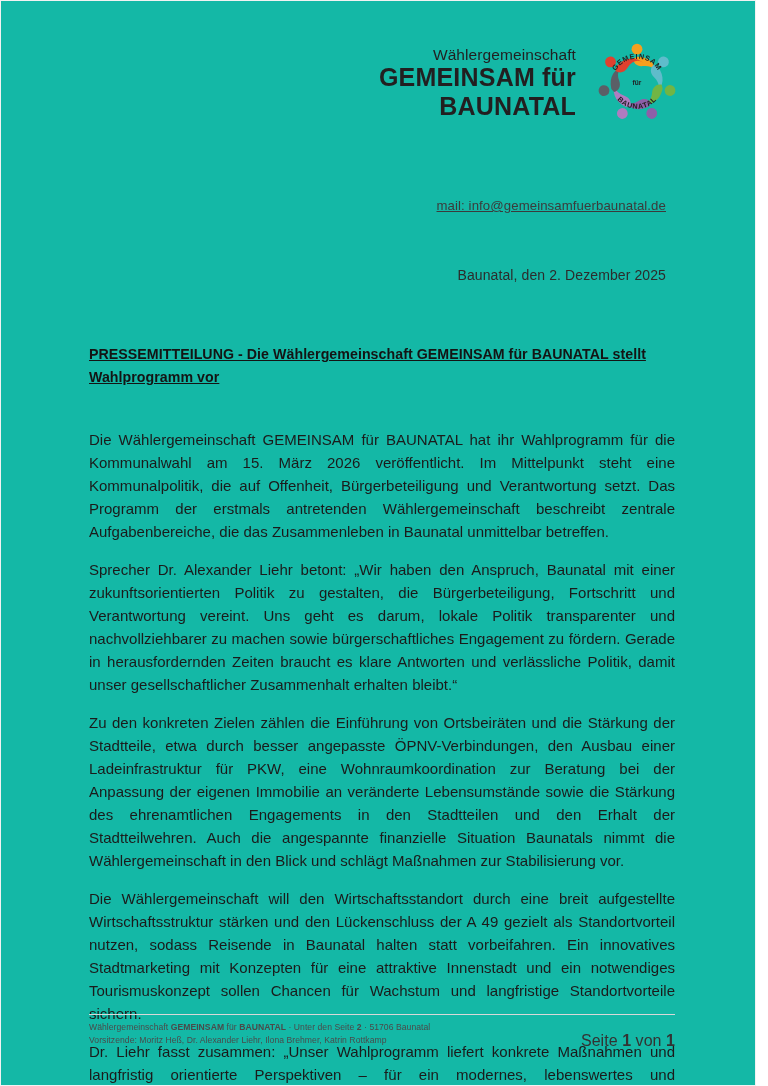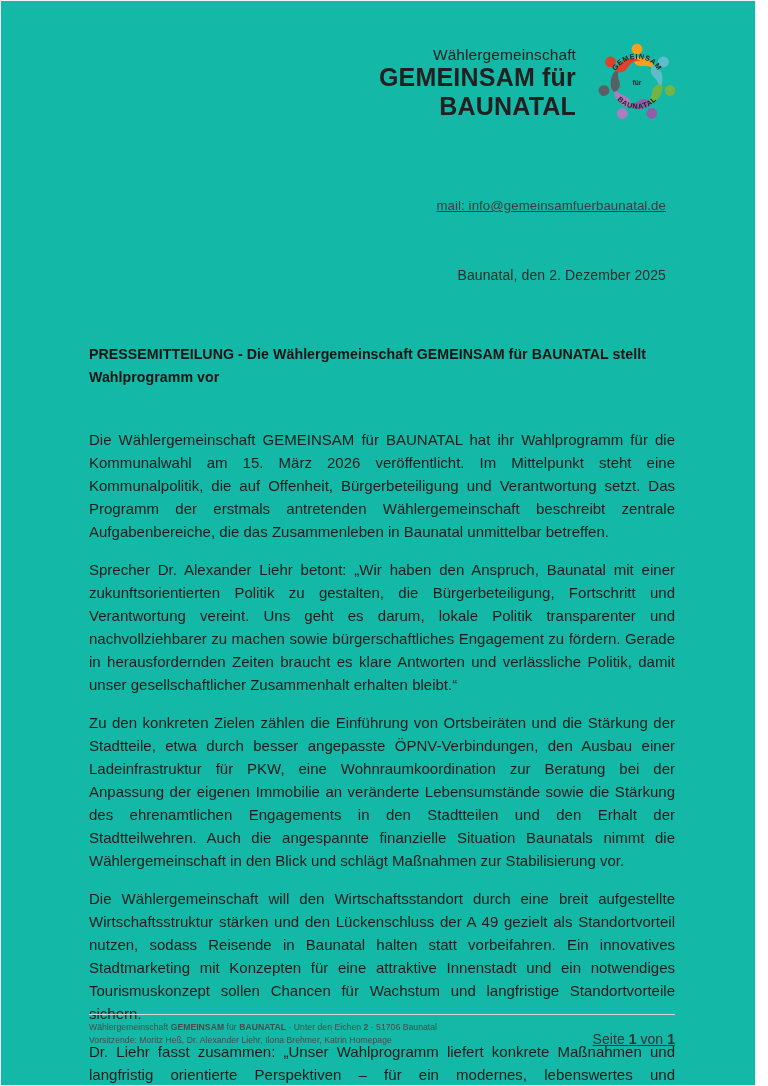--- a/index.html
+++ b/index.html
@@ -92,20 +92,21 @@
   .doc-title {
     position: absolute;
     top: 343px;
     left: 89px;
     width: 586px;
     font-size: 14.2px;
     font-weight: 700;
     line-height: 1.62;
     color: #141414;
     letter-spacing: 0.05px;
+    text-decoration: underline;
   }
 
   
   .body-copy {
     position: absolute;
     top: 428px;
     left: 89px;
     width: 586px;
     font-size: 15px;
     line-height: 1.535;
@@ -137,25 +138,24 @@
     justify-content: space-between;
     align-items: flex-start;
     color: #4a4a4a;
     font-size: 8.6px;
     line-height: 1.5;
     letter-spacing: 0.05px;
   }
   .footer-left div { display: block; white-space: nowrap; }
   .footer-left b { font-weight: 700; }
   .footer-right {
-    font-size: 14px;
+    font-size: 16px;
     color: #333333;
     white-space: nowrap;
     padding-top: 8px;
-    text-decoration: underline;
   }
   .footer-right b { font-weight: 700; }
 </style>
 </head>
 <body>
 
 <div class="page">
 
   <div class="header">
     <div class="logo-block">
@@ -234,19 +234,19 @@
     <p>Sprecher Dr. Alexander Liehr betont: „Wir haben den Anspruch, Baunatal mit einer zukunftsorientierten Politik zu gestalten, die Bürgerbeteiligung, Fortschritt und Verantwortung vereint. Uns geht es darum, lokale Politik transparenter und nachvollziehbarer zu machen sowie bürgerschaftliches Engagement zu fördern. Gerade in herausfordernden Zeiten braucht es klare Antworten und verlässliche Politik, damit unser gesellschaftlicher Zusammenhalt erhalten bleibt.“</p>
     <p>Zu den konkreten Zielen zählen die Einführung von Ortsbeiräten und die Stärkung der Stadtteile, etwa durch besser angepasste ÖPNV-Verbindungen, den Ausbau einer Ladeinfrastruktur für PKW, eine Wohnraumkoordination zur Beratung bei der Anpassung der eigenen Immobilie an veränderte Lebensumstände sowie die Stärkung des ehrenamtlichen Engagements in den Stadtteilen und den Erhalt der Stadtteilwehren. Auch die angespannte finanzielle Situation Baunatals nimmt die Wählergemeinschaft in den Blick und schlägt Maßnahmen zur Stabilisierung vor.</p>
     <p>Die Wählergemeinschaft will den Wirtschaftsstandort durch eine breit aufgestellte Wirtschaftsstruktur stärken und den Lückenschluss der A 49 gezielt als Standortvorteil nutzen, sodass Reisende in Baunatal halten statt vorbeifahren. Ein innovatives Stadtmarketing mit Konzepten für eine attraktive Innenstadt und ein notwendiges Tourismuskonzept sollen Chancen für Wachstum und langfristige Standortvorteile sichern.</p>
     <p>Dr. Liehr fasst zusammen: „Unser Wahlprogramm liefert konkrete Maßnahmen und langfristig orientierte Perspektiven – für ein modernes, lebenswertes und handlungsstarkes Baunatal. Wir stehen für ein Baunatal, in dem alle Menschen ihre Stadt aktiv mitgestalten können. Jede und jeder soll sich gesehen, gehört und akzeptiert fühlen.“</p>
     <p>Das Wahlprogramm ist auf der Homepage der Wählergemeinschaft unter www.gemeinsamfuerbaunatal.de abrufbar; Dort steht auch eine Fassung in Leichter Sprache zur Verfügung.</p>
   </div>
 
   <div class="footer-rule"></div>
   <div class="footer">
     <div class="footer-left">
-      <div><span>Wählergemeinschaft </span><b>GEMEINSAM</b><span> für </span><b>BAUNATAL</b><span> · Unter den Eichen </span><b>2</b><span> · 51706 Baunatal</span></div>
-      <div>Vorsitzende: Moritz Heß, Dr. Alexander Liehr, Ilona Brehmer, Katrin Homepage</div>
+      <div><span>Wählergemeinschaft </span><b>GEMEINSAM</b><span> für </span><b>BAUNATAL</b><span> · Unter den Seite </span><b>2</b><span> · 51706 Baunatal</span></div>
+      <div>Vorsitzende: Moritz Heß, Dr. Alexander Liehr, Ilona Brehmer, Katrin Rottkamp</div>
     </div>
     <div class="footer-right"><span>Seite </span><b>1</b><span> von </span><b>1</b></div>
   </div>
 
 </div>
 
 </body></html>

